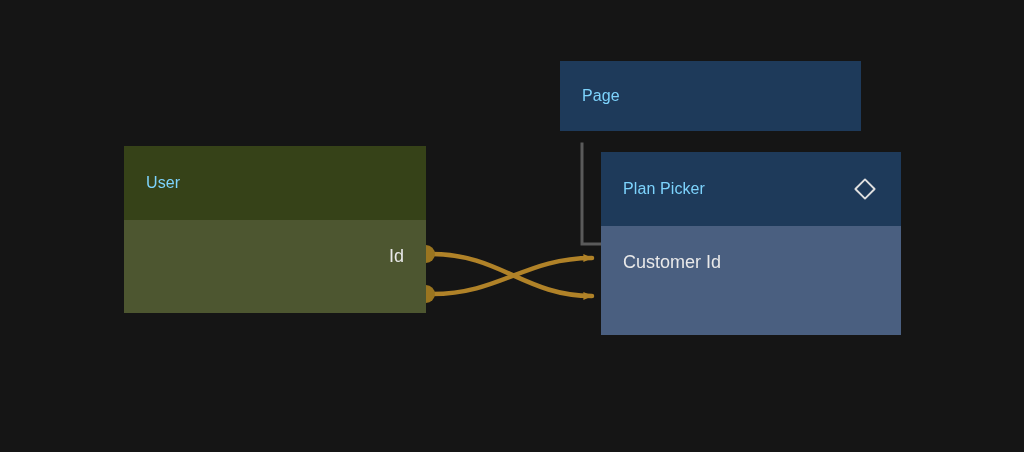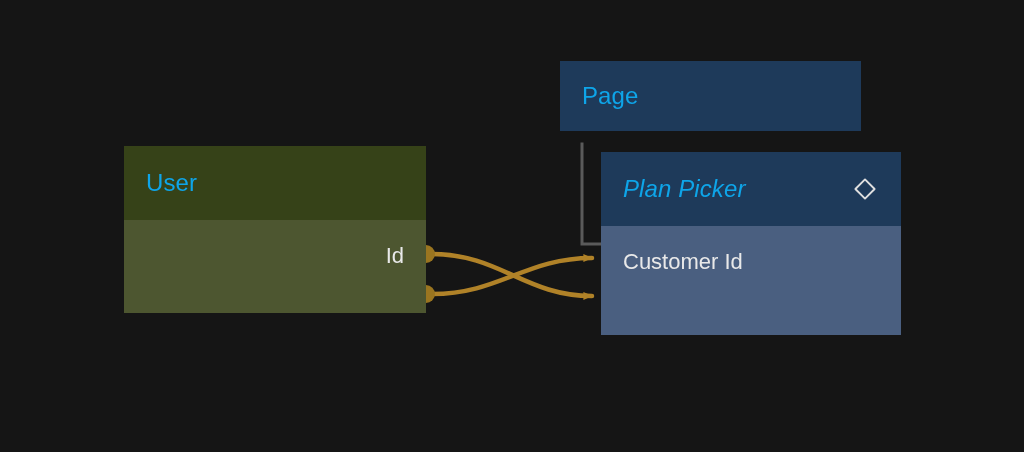--- a/index.html
+++ b/index.html
@@ -33,34 +33,34 @@
     overflow: hidden;
   }
   .node-header {
     display: flex;
     align-items: center;
     justify-content: space-between;
     box-sizing: border-box;
     width: 100%;
   }
   .node-title {
-    color: #0ea5e9;
-    font-size: 24px;
+    color: #7dd3fc;
+    font-size: 16px;
     letter-spacing: 0.1px;
     white-space: nowrap;
   }
   .node-body {
     box-sizing: border-box;
     width: 100%;
   }
   .field-row {
     display: flex;
     align-items: center;
     color: #e9e9e9;
-    font-size: 22px;
+    font-size: 18px;
     white-space: nowrap;
   }
 
   
   #node-user {
     left: 124px;
     top: 146px;
     width: 302px;
     height: 167px;
   }
@@ -97,21 +97,20 @@
   #node-plan-picker {
     left: 601px;
     top: 152px;
     width: 300px;
     height: 183px;
   }
   #node-plan-picker .node-header {
     height: 74px;
     background: #1e3a5a;
     padding: 0 24px 0 22px;
-    font-style: italic;
   }
   #node-plan-picker .node-body {
     height: 135px;
     background: #4a5f80;
     padding-top: 17px;
   }
   #node-plan-picker .field-row {
     justify-content: flex-start;
     height: 38px;
     padding-left: 22px;

